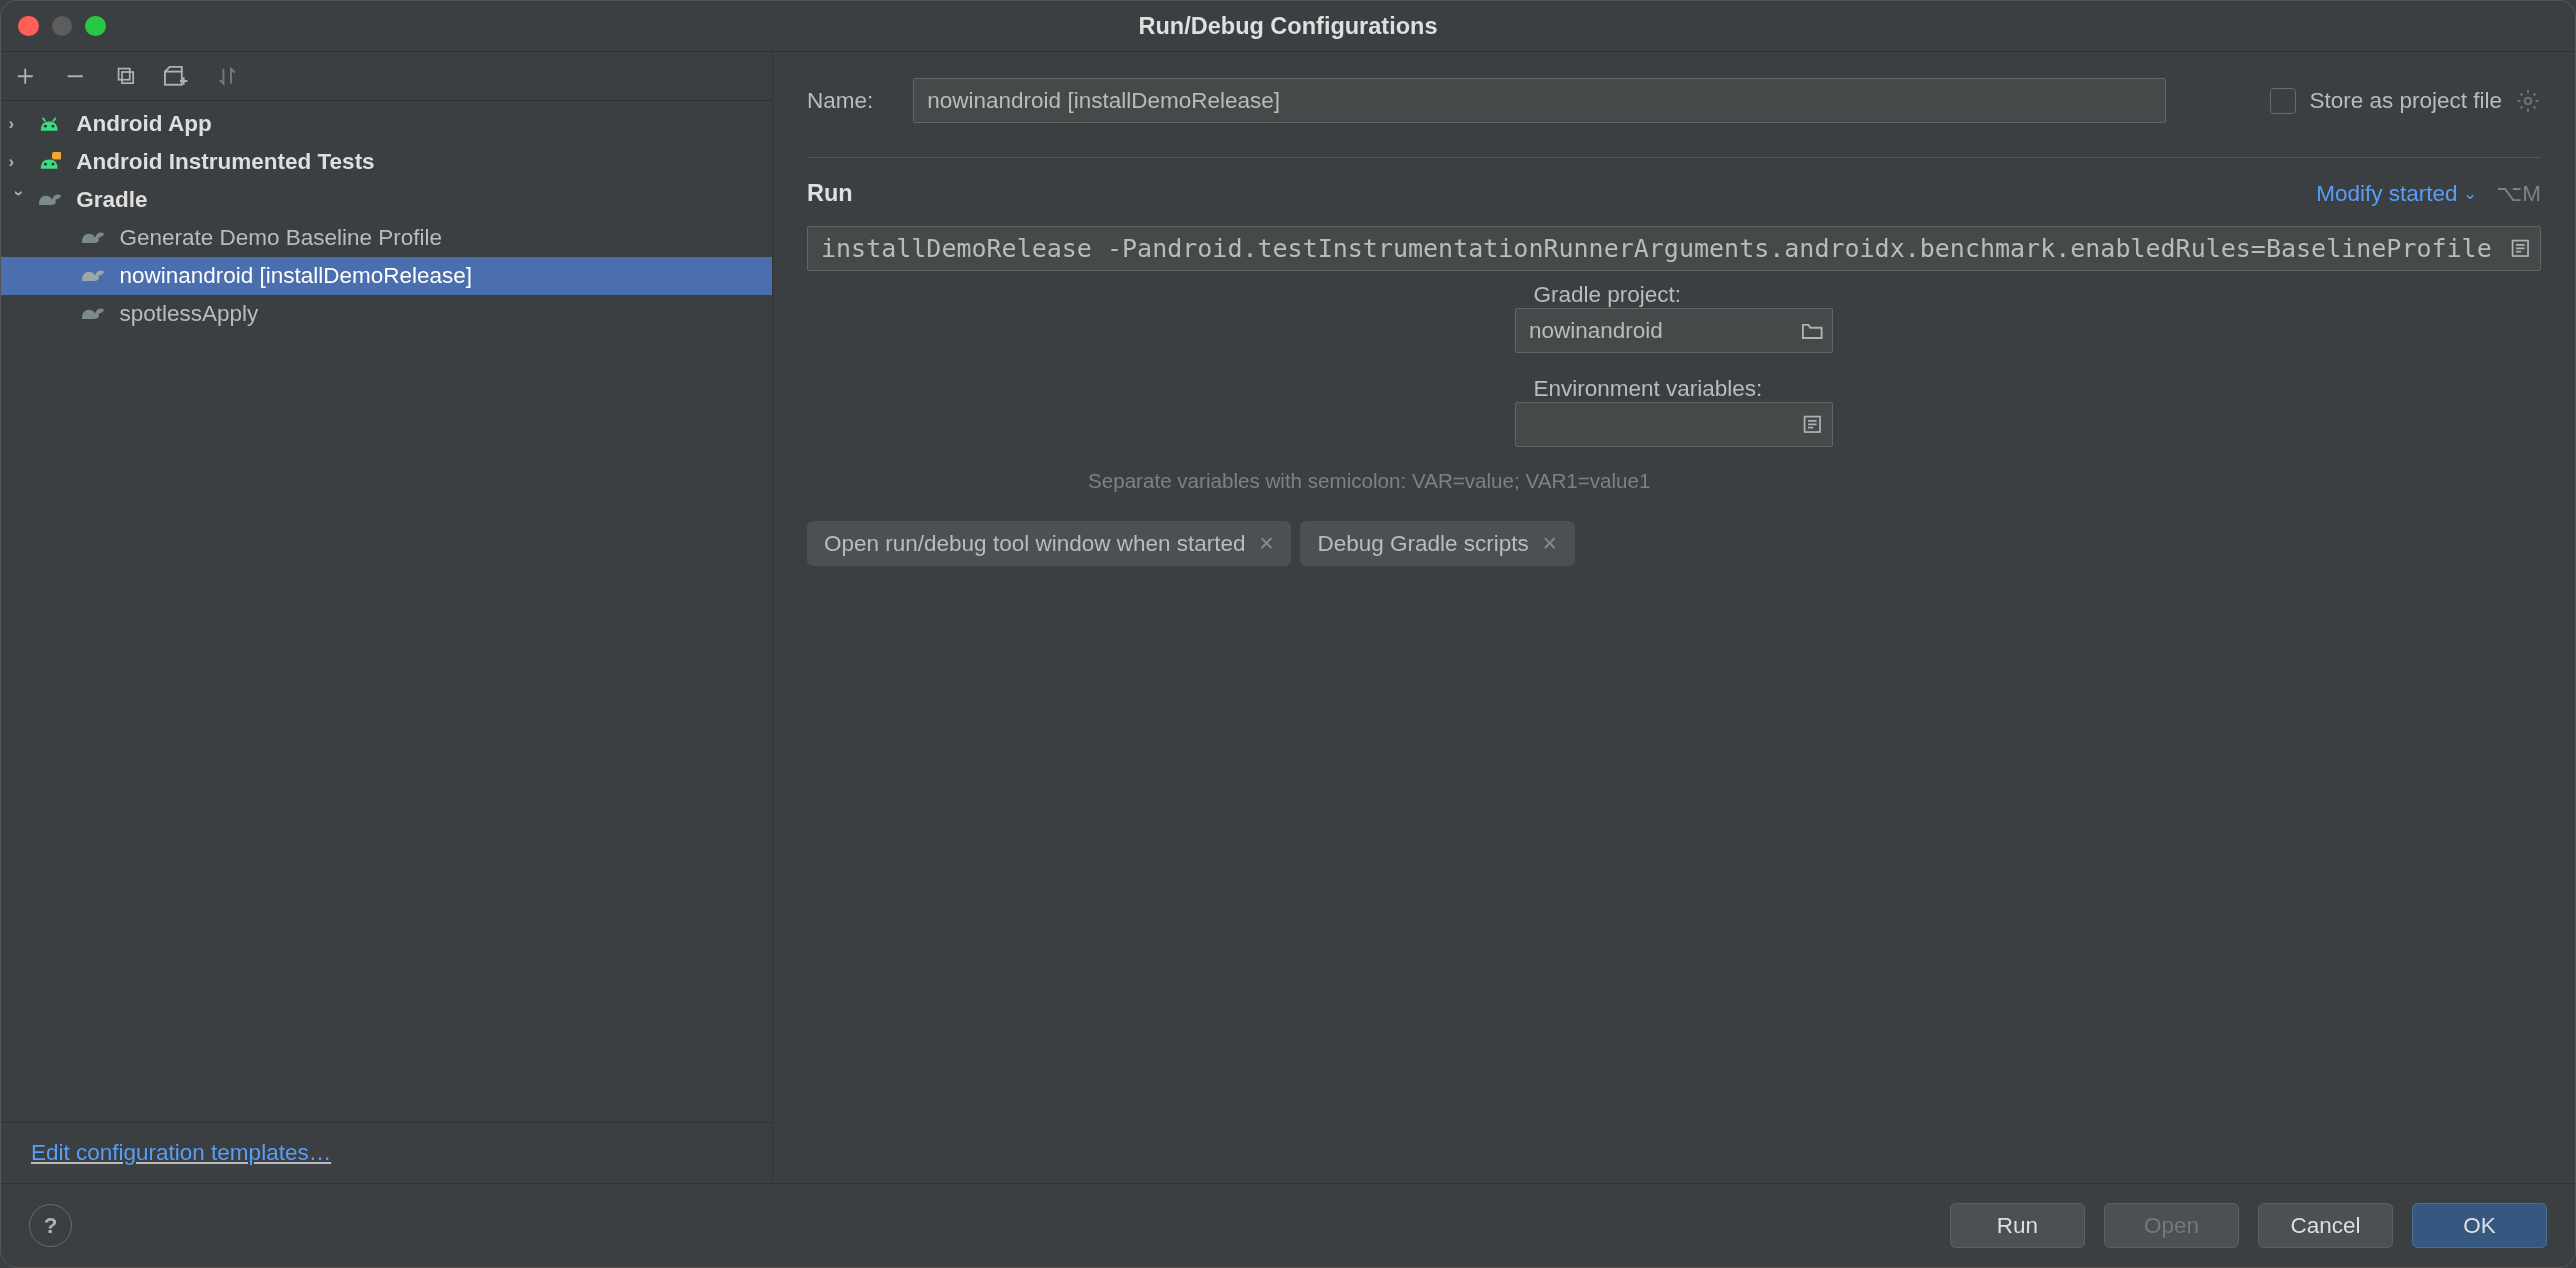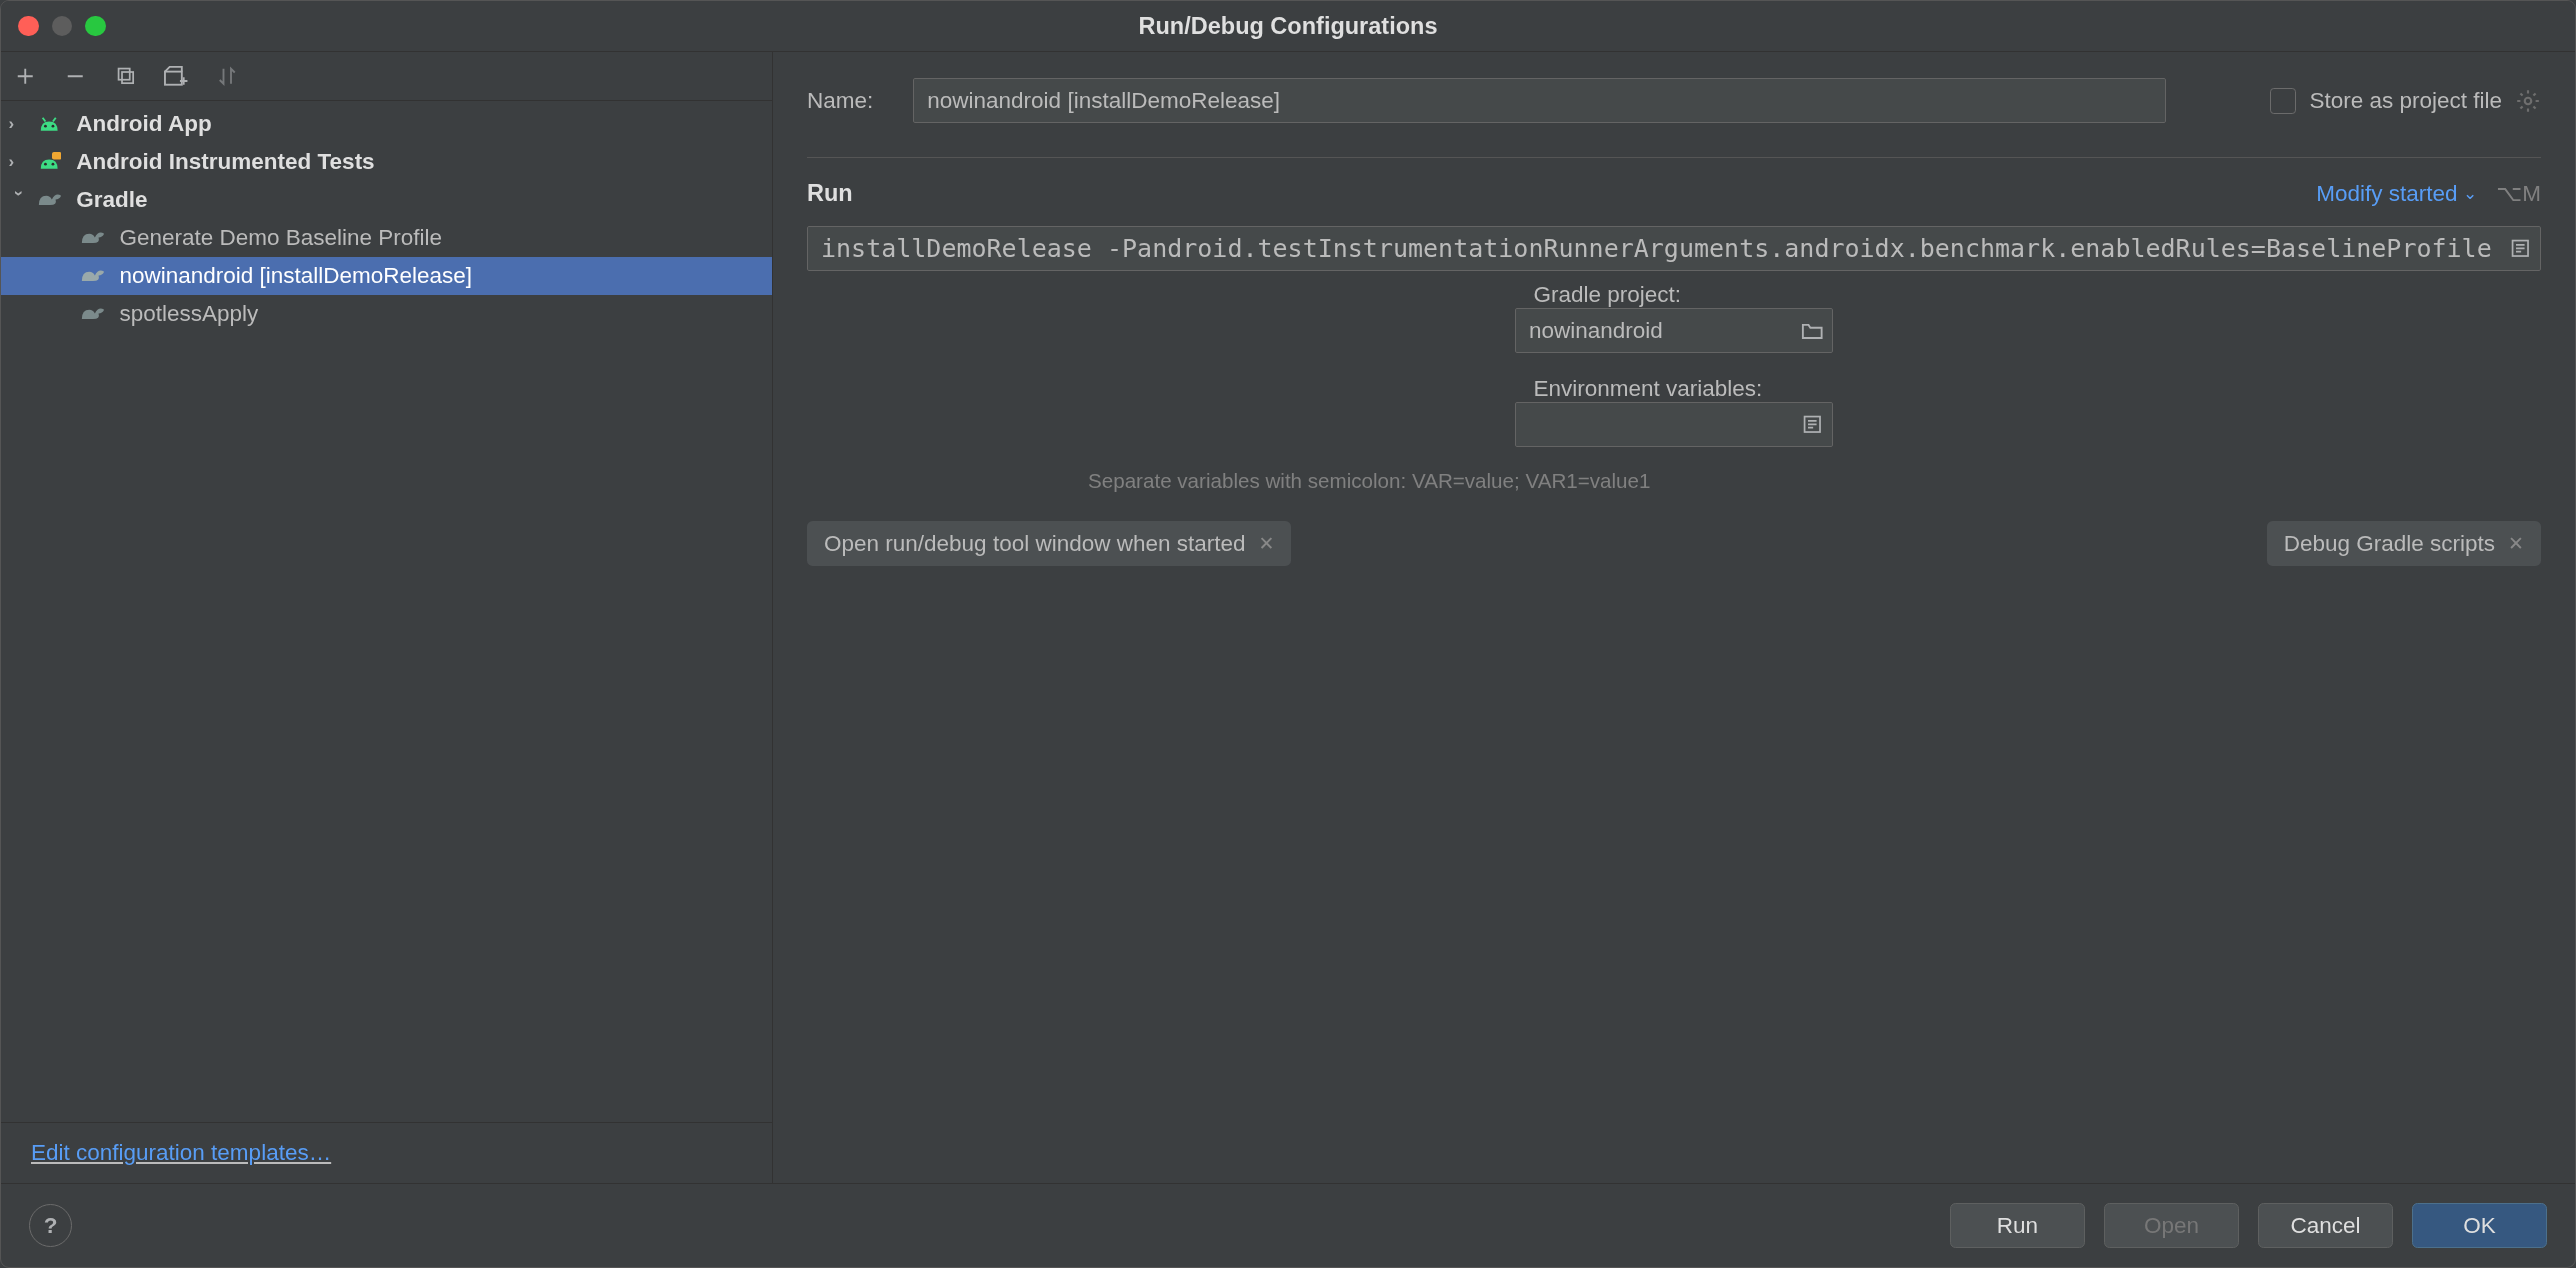--- a/index.html
+++ b/index.html
@@ -11,21 +11,21 @@
   width: 2576px;
   height: 1268px;
   overflow: hidden;
 }
 .window {
   width: 100%;
   height: 100%;
   display: flex;
   flex-direction: column;
   border: 0.9px solid #555;
-  border-radius: 9px;
+  border-radius: 17px;
   overflow: hidden;
 }
 .titlebar {
   height: 51px;
   background: #3c3f41;
   display: flex;
   align-items: center;
   position: relative;
   border-bottom: 0.9px solid #323232;
 }
@@ -155,21 +155,21 @@
   position: absolute; right: 5.6px; top: 50%; transform: translateY(-50%);
   width: 30px; height: 30px; display:flex; align-items:center; justify-content:center;
   color: #afb1b3;
 }
 .hint { color: #808080; font-size: 20.6px; margin-bottom: 28px; }
 .form-row { display: flex; align-items: center; margin-bottom: 22.5px; flex-direction: column; }
 .form-label { width: 281px; }
 .form-input-wrap { flex: 1; position: relative; }
 .form-input { width: 100%; }
 .env-hint { color: #808080; font-size: 20.6px; margin-left: 281px; margin-bottom: 28px; }
-.tags-row { display: flex; gap: 9px; justify-content: space-between; }
+.tags-row { display: flex; gap: 9px; }
 .tag {
   background: #4c5052;
   border-radius: 5.6px;
   padding: 9.4px 17px;
   display: flex;
   align-items: center;
   gap: 13px;
   color: #bbbbbb;
 }
 .tag-close { color: #888; font-size: 19px; }

